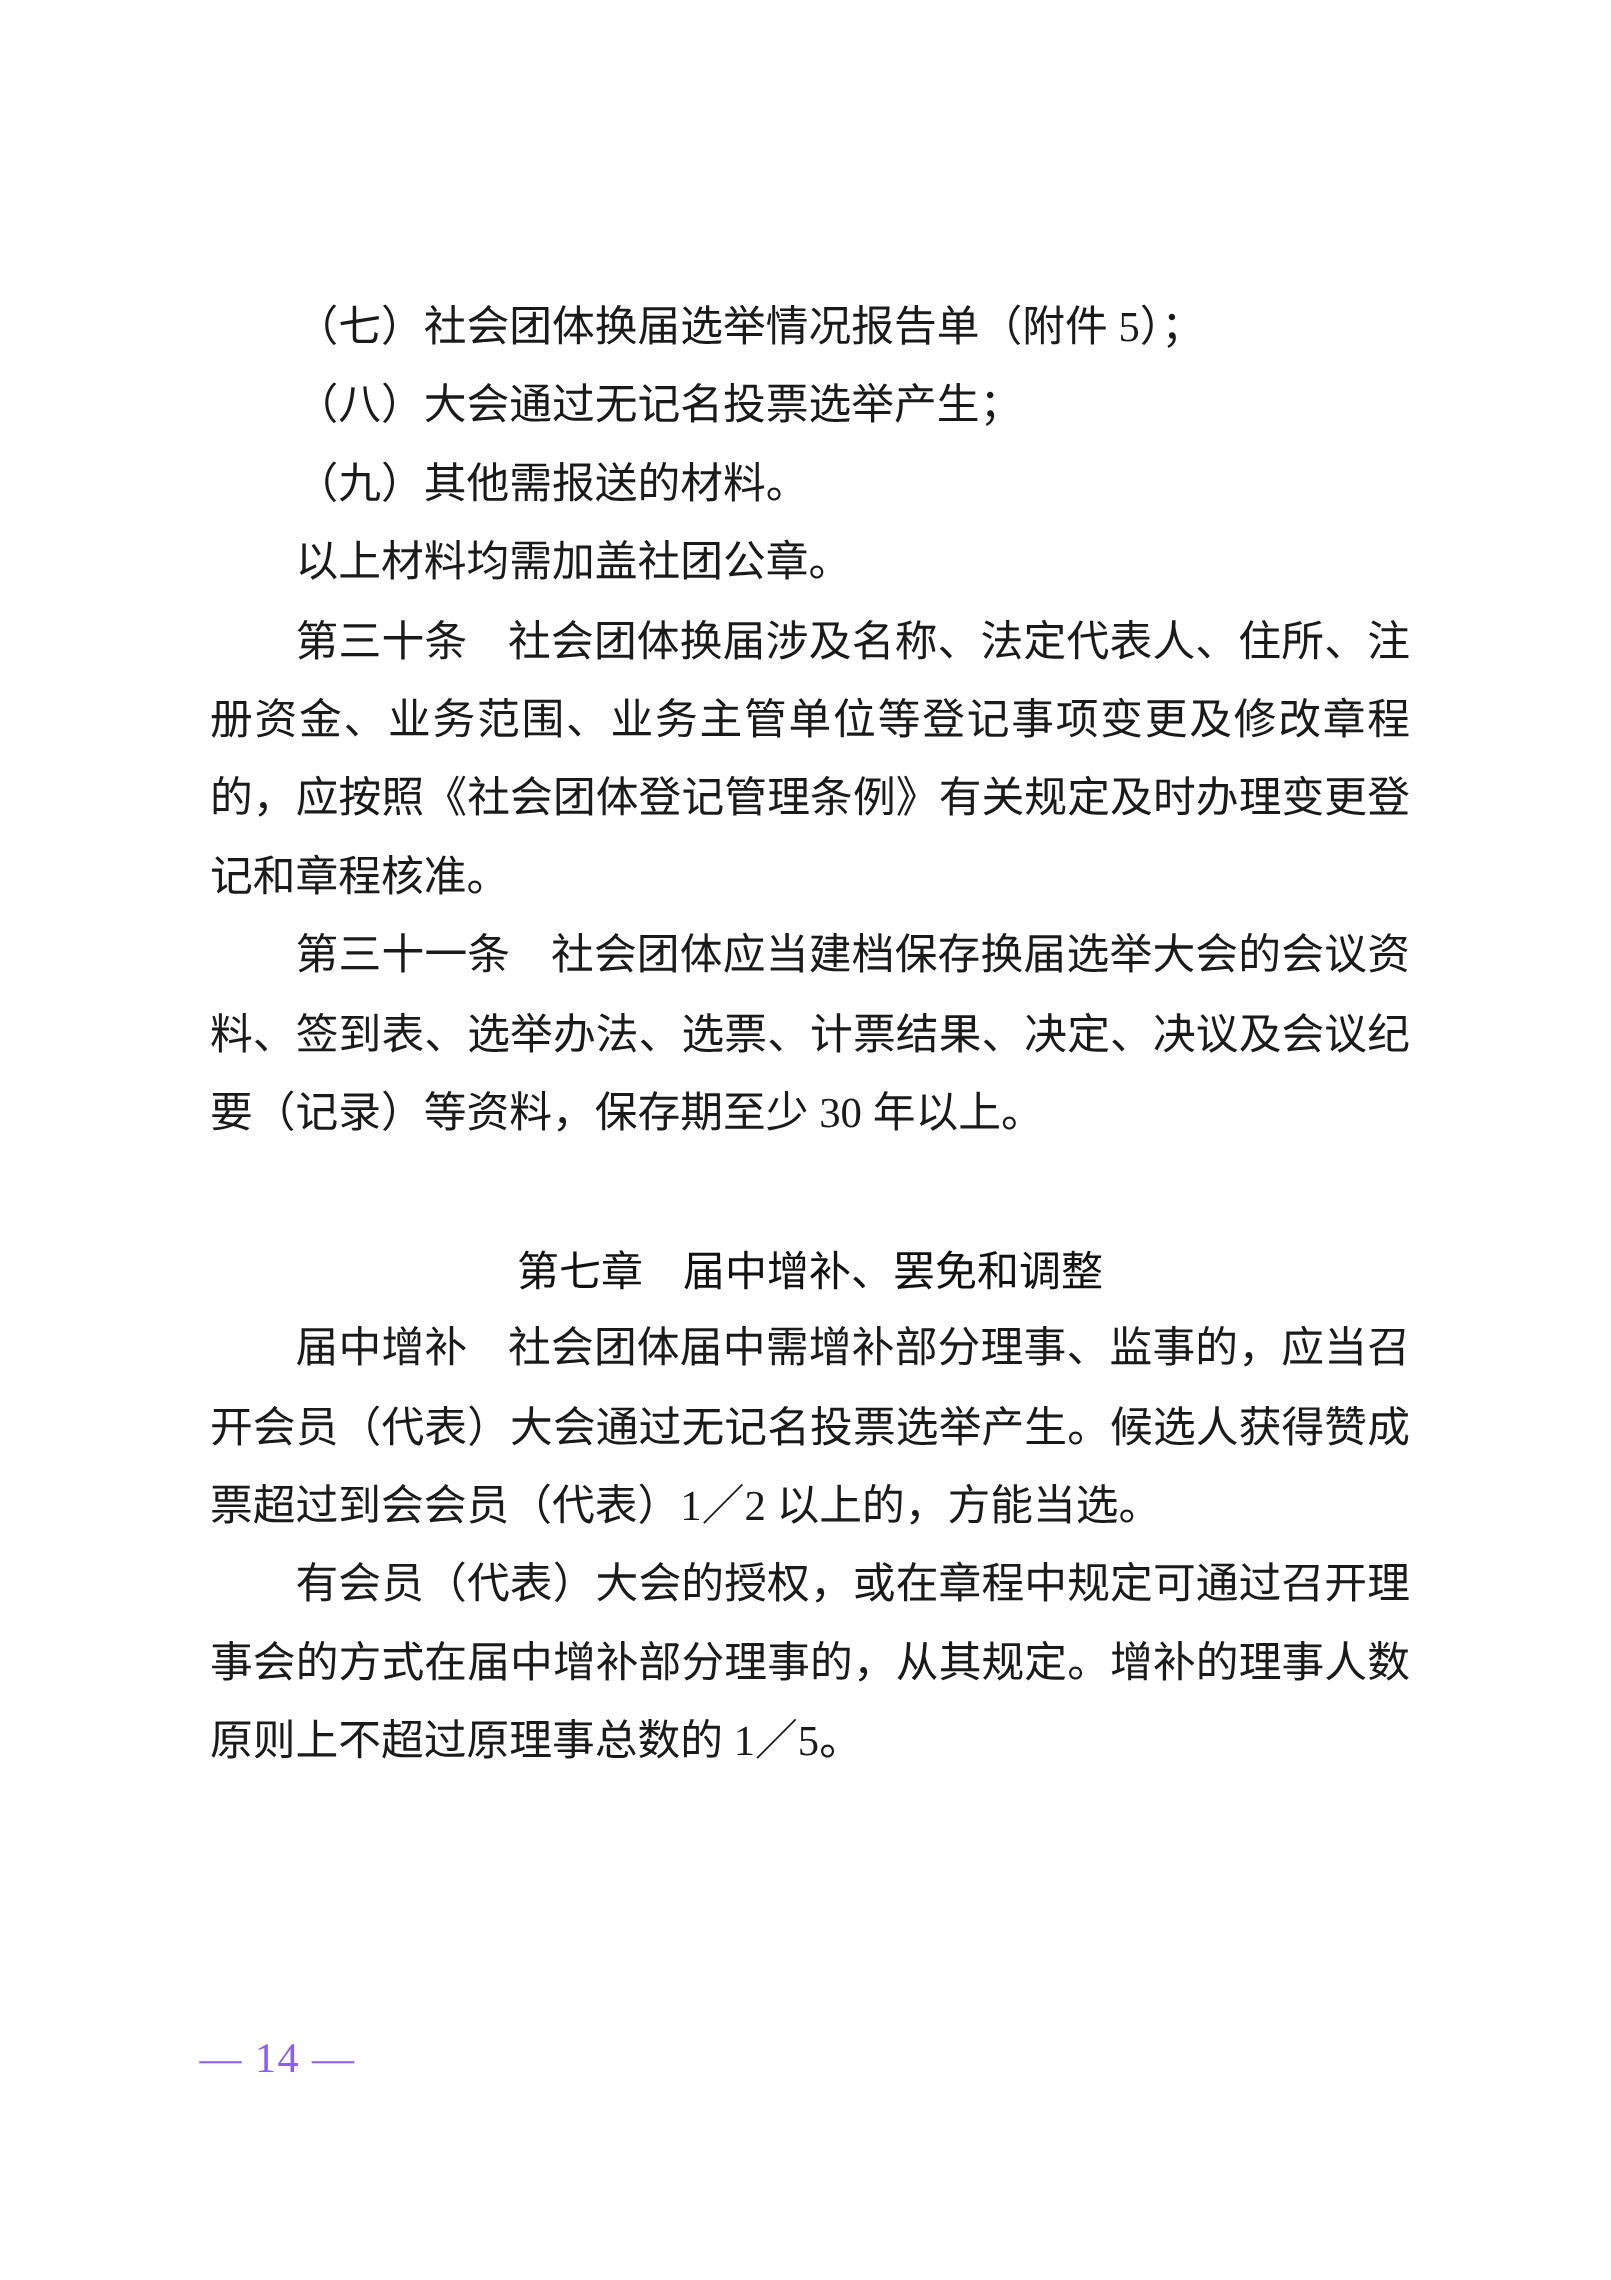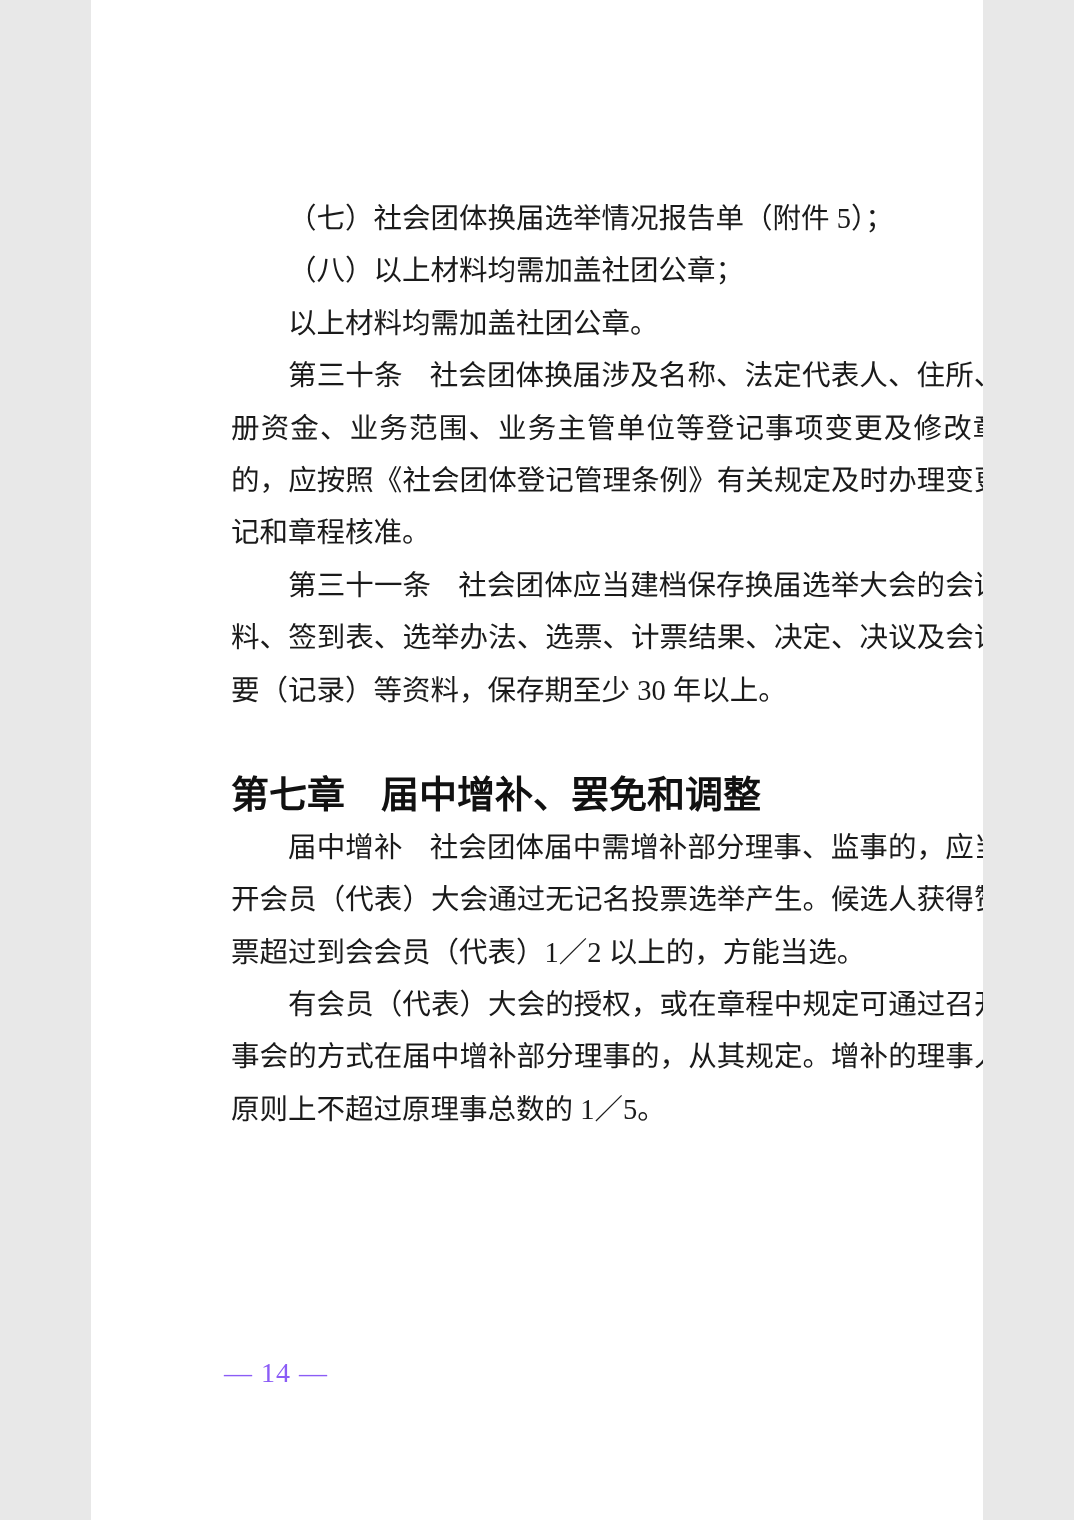--- a/index.html
+++ b/index.html
@@ -3,21 +3,21 @@
 <meta charset="utf-8">
 <title>Document Page 14</title>
 <style>
   html, body {
     margin: 0;
     padding: 0;
     background: #e8e8e8;
   }
   .page {
     position: relative;
-    width: 892px;
+    width: 1074px;
     height: 1520px;
     margin: 0 auto;
     background: #ffffff;
     color: #1a1a1a;
     font-family: "Liberation Serif", "DejaVu Serif", serif;
     overflow: hidden;
   }
   .content {
     position: absolute;
     left: 140px;
@@ -32,23 +32,24 @@
     margin: 0;
     text-indent: 2em;
   }
   .term {
     font-weight: 400;
     margin-right: 0.95em;
   }
   .chapter {
     margin: 52.4px 0 0 0;
     text-indent: 0;
+    text-align: center;
     font-family: "Liberation Sans", "DejaVu Sans", sans-serif;
-    font-weight: 700;
-    font-size: 38px;
+    font-weight: 400;
+    font-size: 28px;
     line-height: 52.4px;
     color: #111111;
   }
   .chapter-num {
     margin-right: 0.95em;
   }
   .footer {
     position: absolute;
     left: 133px;
     top: 1358px;
@@ -63,23 +64,26 @@
 
 <div class="page">
 
   <div class="content">
 
     <p class="para">
       <span>（七）社会团体换届选举情况报告单（附件 5）；</span>
     </p>
 
     <p class="para">
-      <span>（八）以上材料均需加盖社团公章；</span>
+      <span>（八）大会通过无记名投票选举产生；</span>
     </p>
 
+    <p class="para">
+      <span>（九）其他需报送的材料。</span>
+    </p>
 
     <p class="para">
       <span>以上材料均需加盖社团公章。</span>
     </p>
 
     <p class="para">
       <span class="term">第三十条</span><span>社会团体换届涉及名称、法定代表人、住所、注册资金、业务范围、业务主管单位等登记事项变更及修改章程的，应按照《社会团体登记管理条例》有关规定及时办理变更登记和章程核准。</span>
     </p>
 
     <p class="para">

